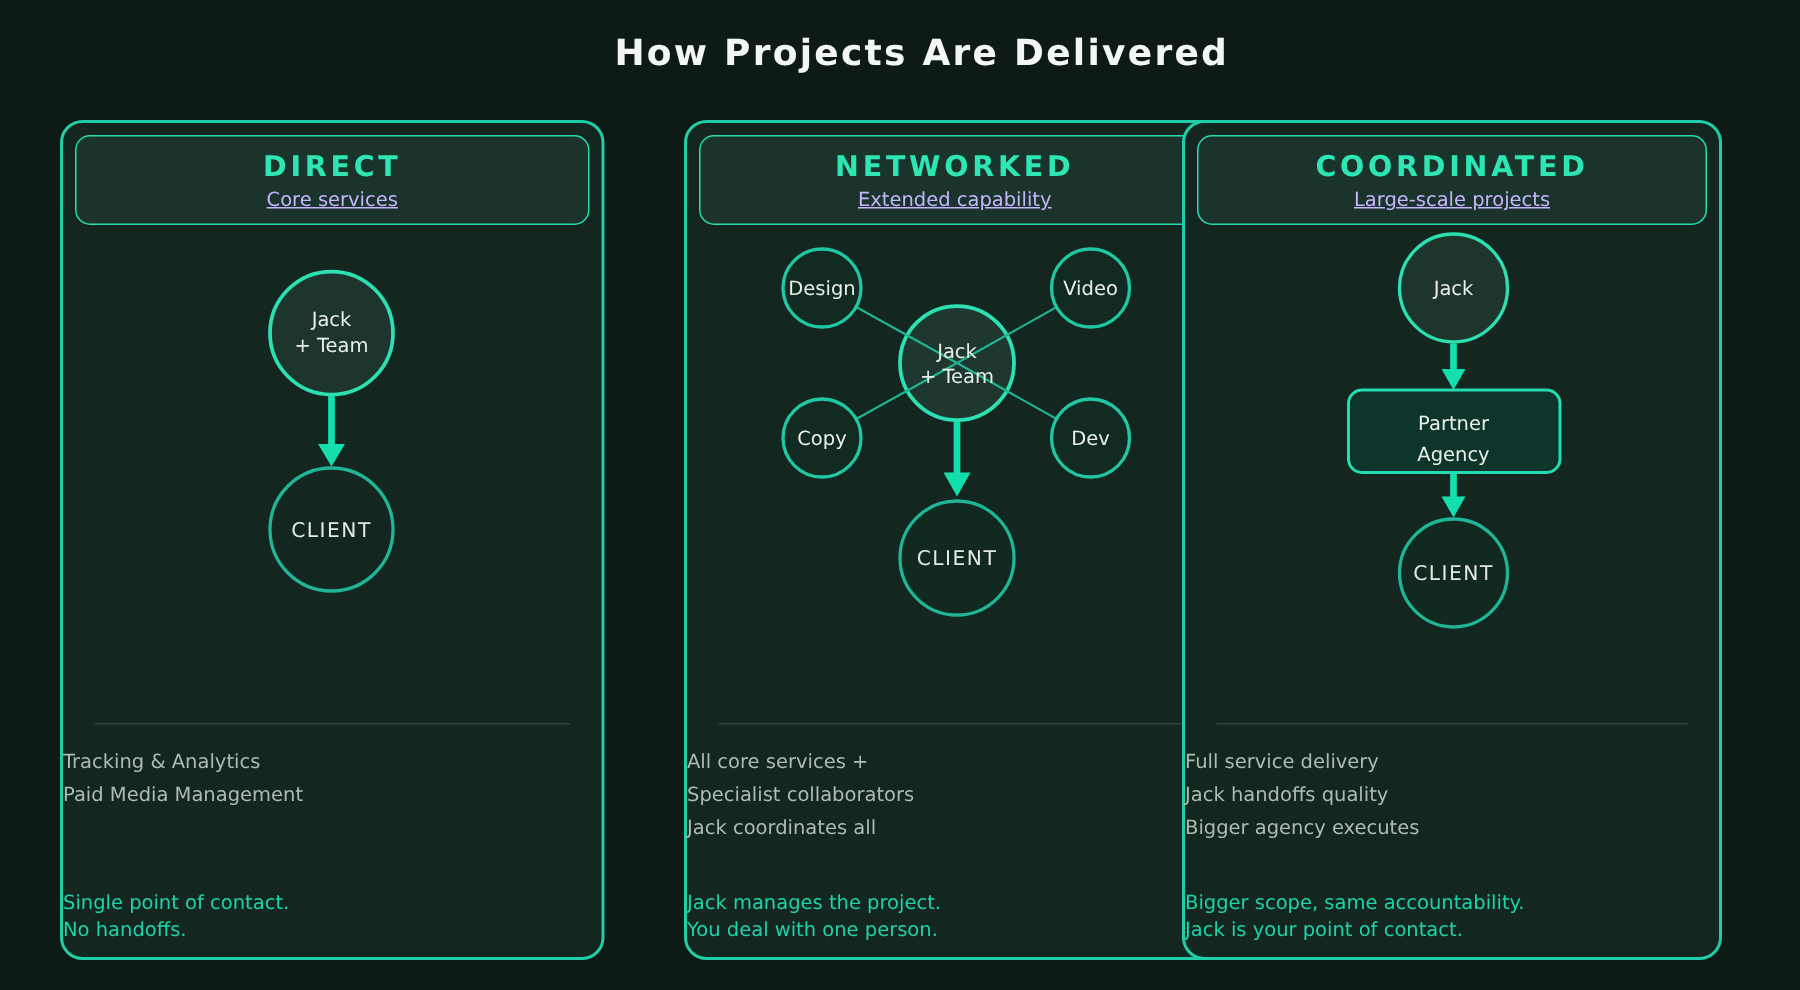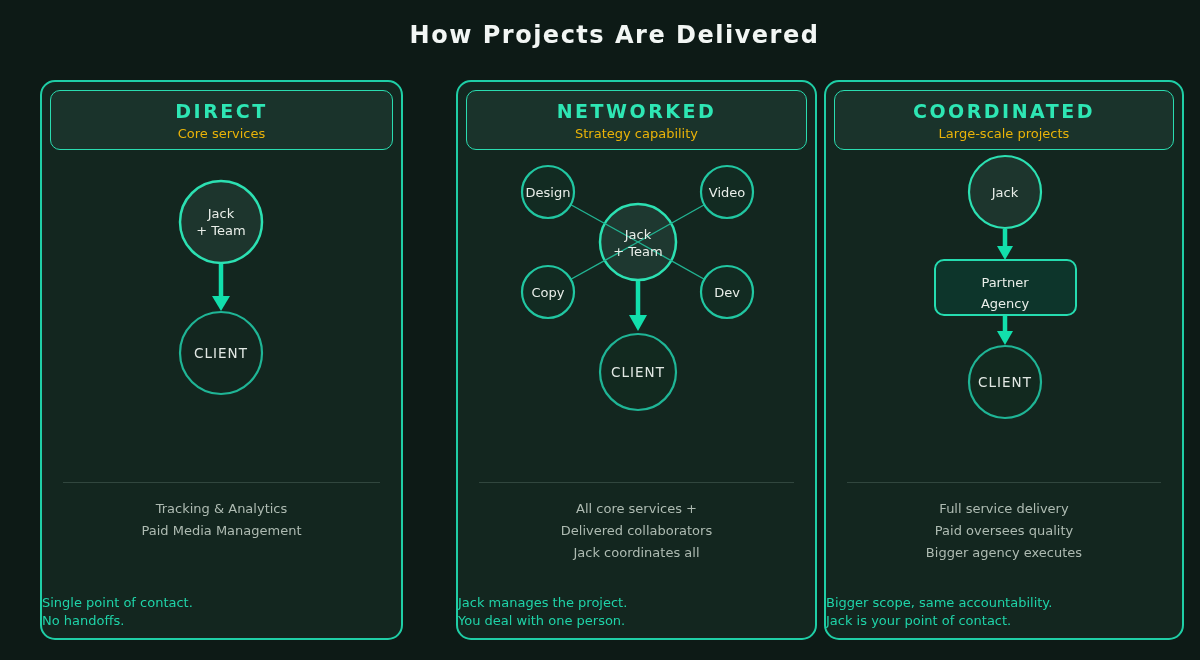--- a/index.html
+++ b/index.html
@@ -15,24 +15,24 @@
     position:absolute; top:80px; height:560px; box-sizing:border-box;
     background:#13261F; border:2px solid #1FCEA6; border-radius:15px;
   }
   .panel-header {
     position:absolute; top:8px; left:8px; right:8px; height:60px; box-sizing:border-box;
     background:#1A332B; border:1.5px solid #2ADCB0; border-radius:10px; text-align:center;
   }
   .panel-title {
     margin-top:9px; font-size:19px; font-weight:bold; letter-spacing:2.5px; color:#2EE6B4;
   }
-  .panel-subtitle { margin-top:4px; font-size:13px; color:#eab308; }
+  .panel-subtitle { margin-top:4px; font-size:13px; color:#c4b5fd;text-decoration:underline; }
   .diagram { position:absolute; top:68px; left:0; }
   .divider { position:absolute; top:400px; left:21px; right:21px; height:1px; background:#31463E; }
-  .services { position:absolute; top:416px; left:0; width:100%; text-align:center; }
+  .services { position:absolute; top:416px; left:0; width:100%; }
   .service-row { height:22px; line-height:22px; font-size:13px; color:#AEBBB2; }
   .footnote { position:absolute; top:512px; left:0; width:100%; }
   .footnote-row { height:18px; line-height:18px; font-size:13px; color:#1FD3A8; }
   svg text {
     font-family:"DejaVu Sans", sans-serif; font-size:13px; fill:#E9EEE9;
     text-anchor:middle; dominant-baseline:middle;
   }
   svg text.client-label { letter-spacing:1px; font-size:13.5px; fill:#E2E8E4; }
 </style>
 </head>
@@ -65,21 +65,21 @@
     </div>
     <div class="footnote">
       <div class="footnote-row">Single point of contact.</div>
       <div class="footnote-row">No handoffs.</div>
     </div>
   </section>
 
   <section class="panel" style="left:440px; width:361px;margin-left:16px;">
     <div class="panel-header">
       <div class="panel-title">NETWORKED</div>
-      <div class="panel-subtitle">Strategy capability</div>
+      <div class="panel-subtitle">Extended capability</div>
     </div>
 
     <svg class="diagram" width="357" height="332" viewBox="0 0 357 332">
       <circle cx="180" cy="92" r="38" fill="#1E3830" stroke="#2CE0B2" stroke-width="2.5"></circle>
       <line x1="90" y1="42" x2="180" y2="92" stroke="#22B392" stroke-width="1.4"></line>
       <line x1="269" y1="42" x2="180" y2="92" stroke="#22B392" stroke-width="1.4"></line>
       <line x1="90" y1="142" x2="180" y2="92" stroke="#22B392" stroke-width="1.4"></line>
       <line x1="269" y1="142" x2="180" y2="92" stroke="#22B392" stroke-width="1.4"></line>
       <circle cx="90" cy="42" r="26" fill="#122B22" stroke="#21C7A2" stroke-width="2.2"></circle>
       <circle cx="269" cy="42" r="26" fill="#122B22" stroke="#21C7A2" stroke-width="2.2"></circle>
@@ -93,30 +93,30 @@
       <text x="90" y="43">Design</text>
       <text x="269" y="43">Video</text>
       <text x="90" y="143">Copy</text>
       <text x="269" y="143">Dev</text>
       <text x="180" y="223" class="client-label">CLIENT</text>
     </svg>
 
     <div class="divider"></div>
     <div class="services">
       <div class="service-row">All core services +</div>
-      <div class="service-row">Delivered collaborators</div>
+      <div class="service-row">Specialist collaborators</div>
       <div class="service-row">Jack coordinates all</div>
     </div>
     <div class="footnote">
       <div class="footnote-row">Jack manages the project.</div>
       <div class="footnote-row">You deal with one person.</div>
     </div>
   </section>
 
-  <section class="panel" style="left:788px; width:360px;margin-left:36px;">
+  <section class="panel" style="left:788px; width:360px;">
     <div class="panel-header">
       <div class="panel-title">COORDINATED</div>
       <div class="panel-subtitle">Large-scale projects</div>
     </div>
 
     <svg class="diagram" width="356" height="332" viewBox="0 0 356 332">
       <circle cx="179" cy="42" r="36" fill="#1D352D" stroke="#2CE0B2" stroke-width="2.2"></circle>
       <line x1="179" y1="79" x2="179" y2="97" stroke="#12DFAC" stroke-width="4.5"></line>
       <polygon points="171,96 187,96 179,110" fill="#12DFAC"></polygon>
       <rect x="109" y="110" width="141" height="55" rx="9" fill="#0D352B" stroke="#25DCB0" stroke-width="2"></rect>
@@ -125,21 +125,21 @@
       <circle cx="179" cy="232" r="36" fill="#12291F" stroke="#1FB596" stroke-width="2.2"></circle>
       <text x="179" y="43">Jack</text>
       <text x="179" y="133">Partner</text>
       <text x="179" y="154">Agency</text>
       <text x="179" y="233" class="client-label">CLIENT</text>
     </svg>
 
     <div class="divider"></div>
     <div class="services">
       <div class="service-row">Full service delivery</div>
-      <div class="service-row">Paid oversees quality</div>
+      <div class="service-row">Jack handoffs quality</div>
       <div class="service-row">Bigger agency executes</div>
     </div>
     <div class="footnote">
       <div class="footnote-row">Bigger scope, same accountability.</div>
       <div class="footnote-row">Jack is your point of contact.</div>
     </div>
   </section>
 
 </div>
 

